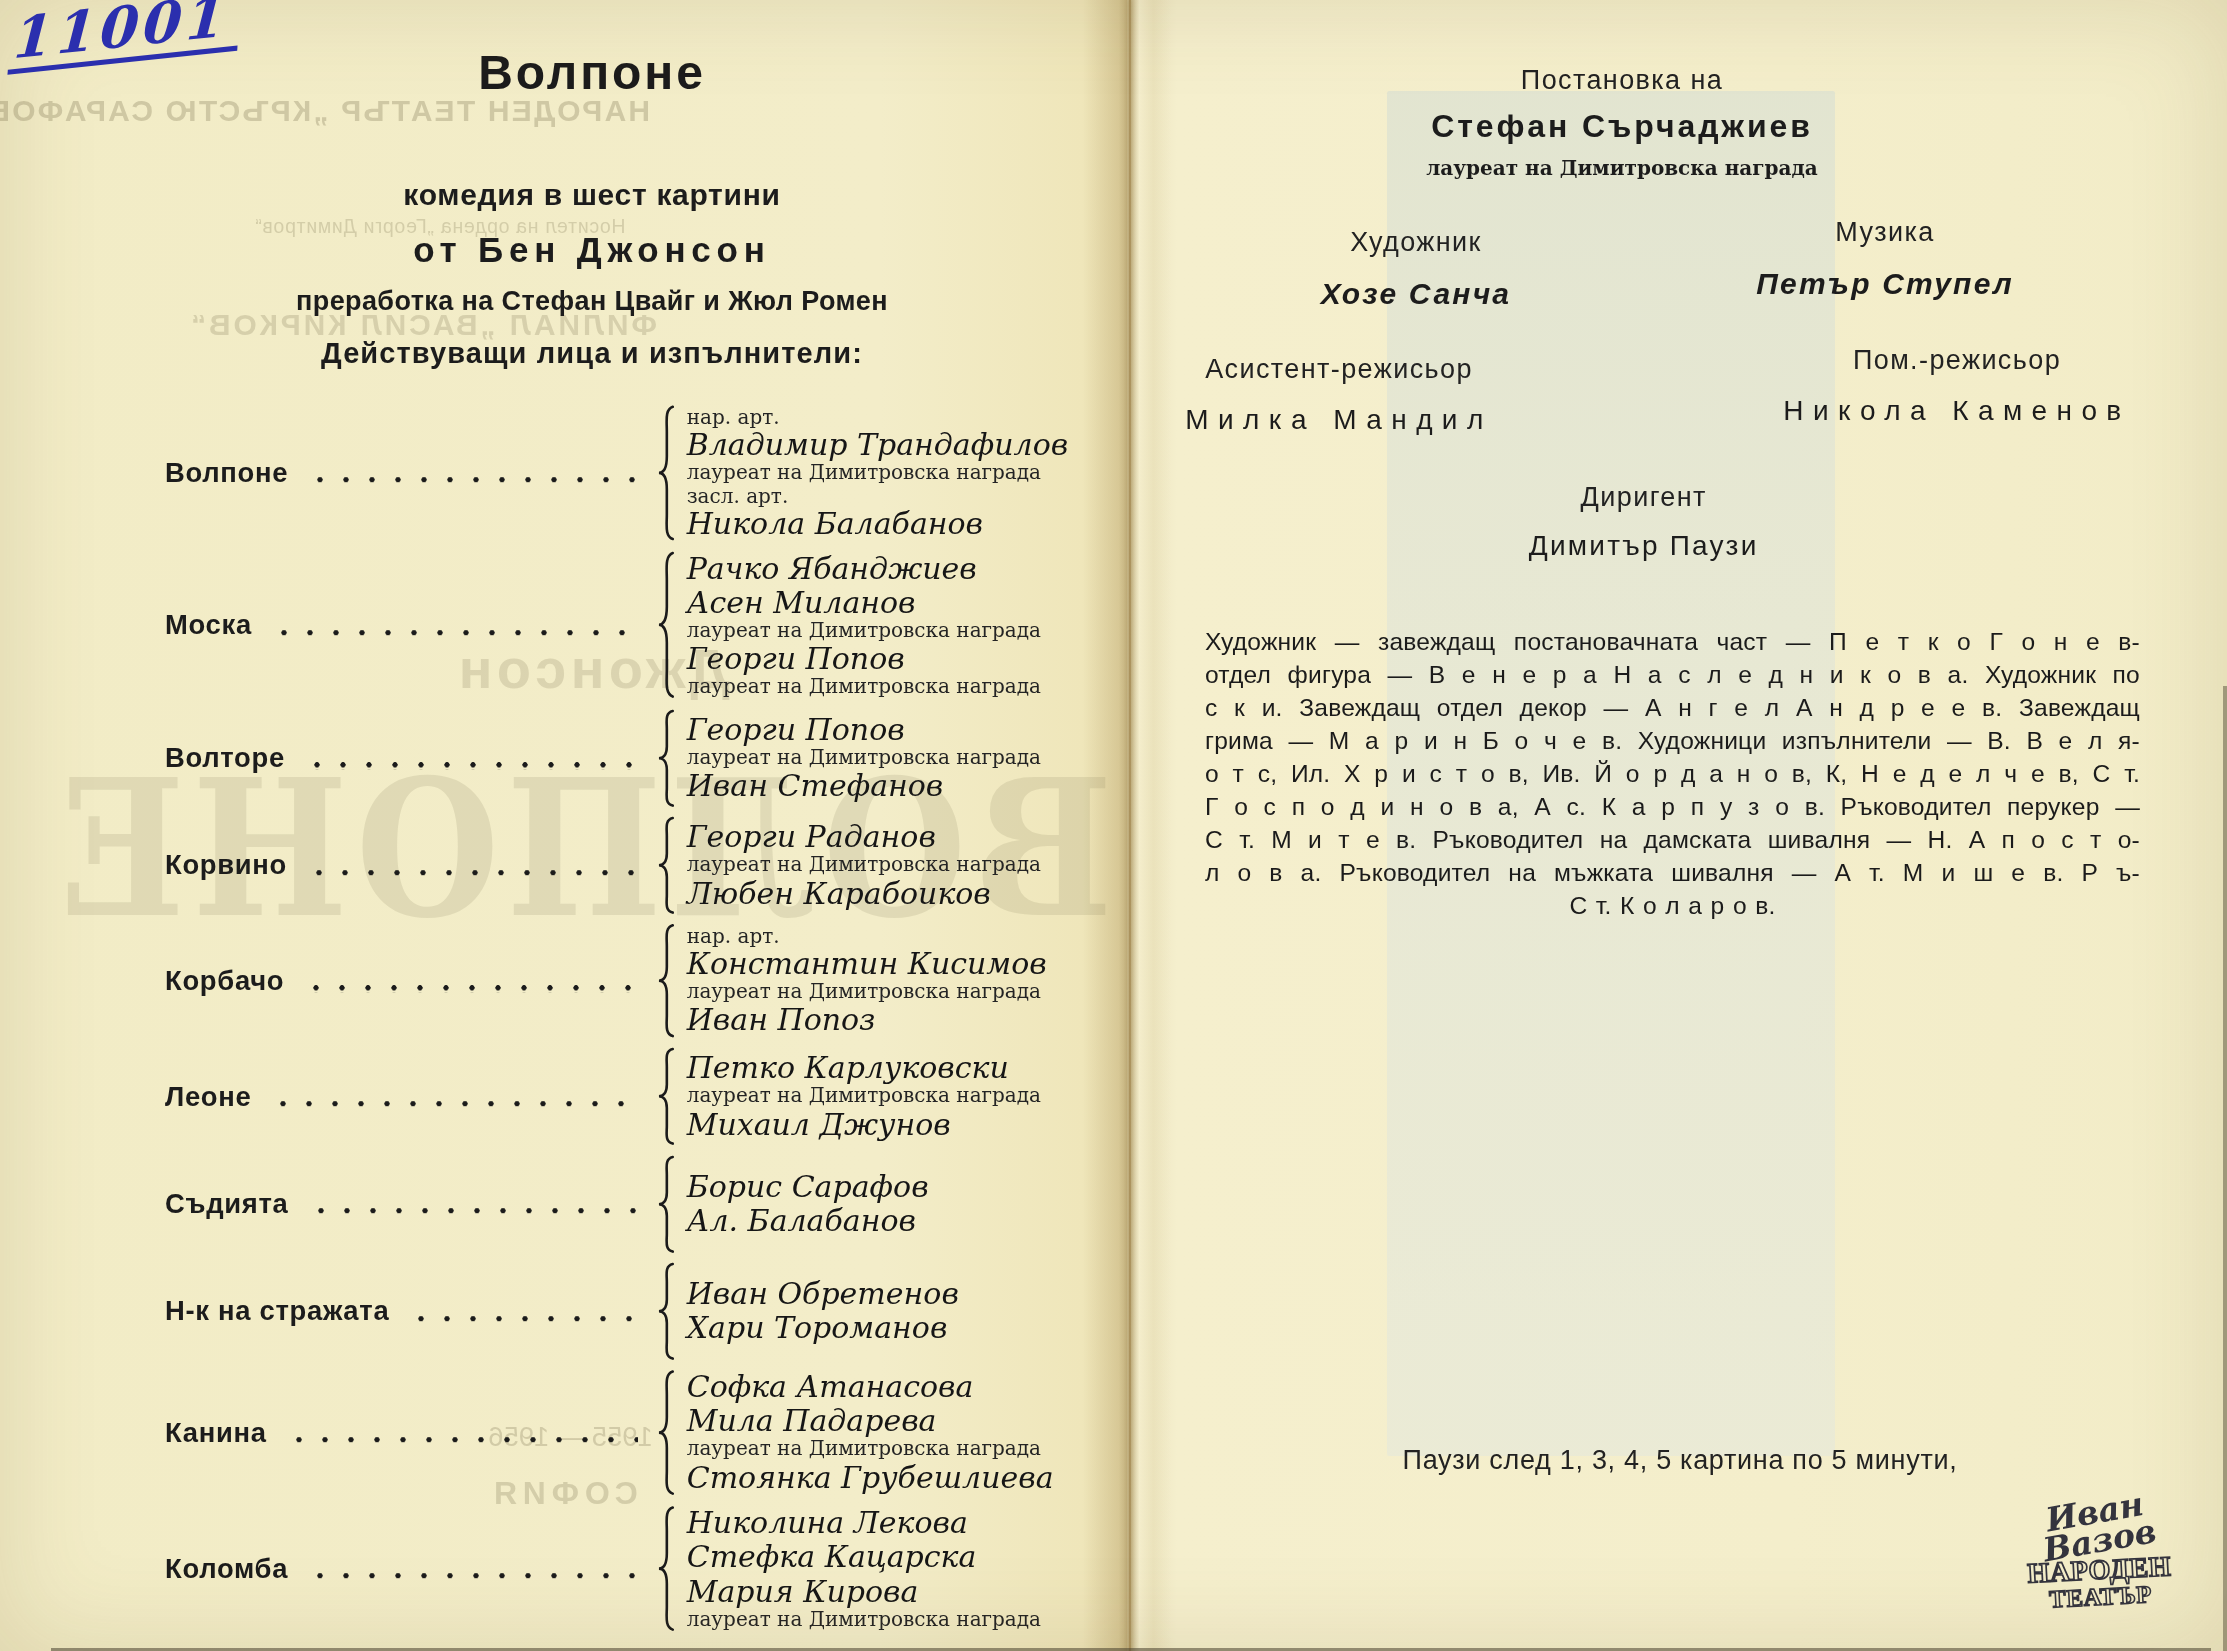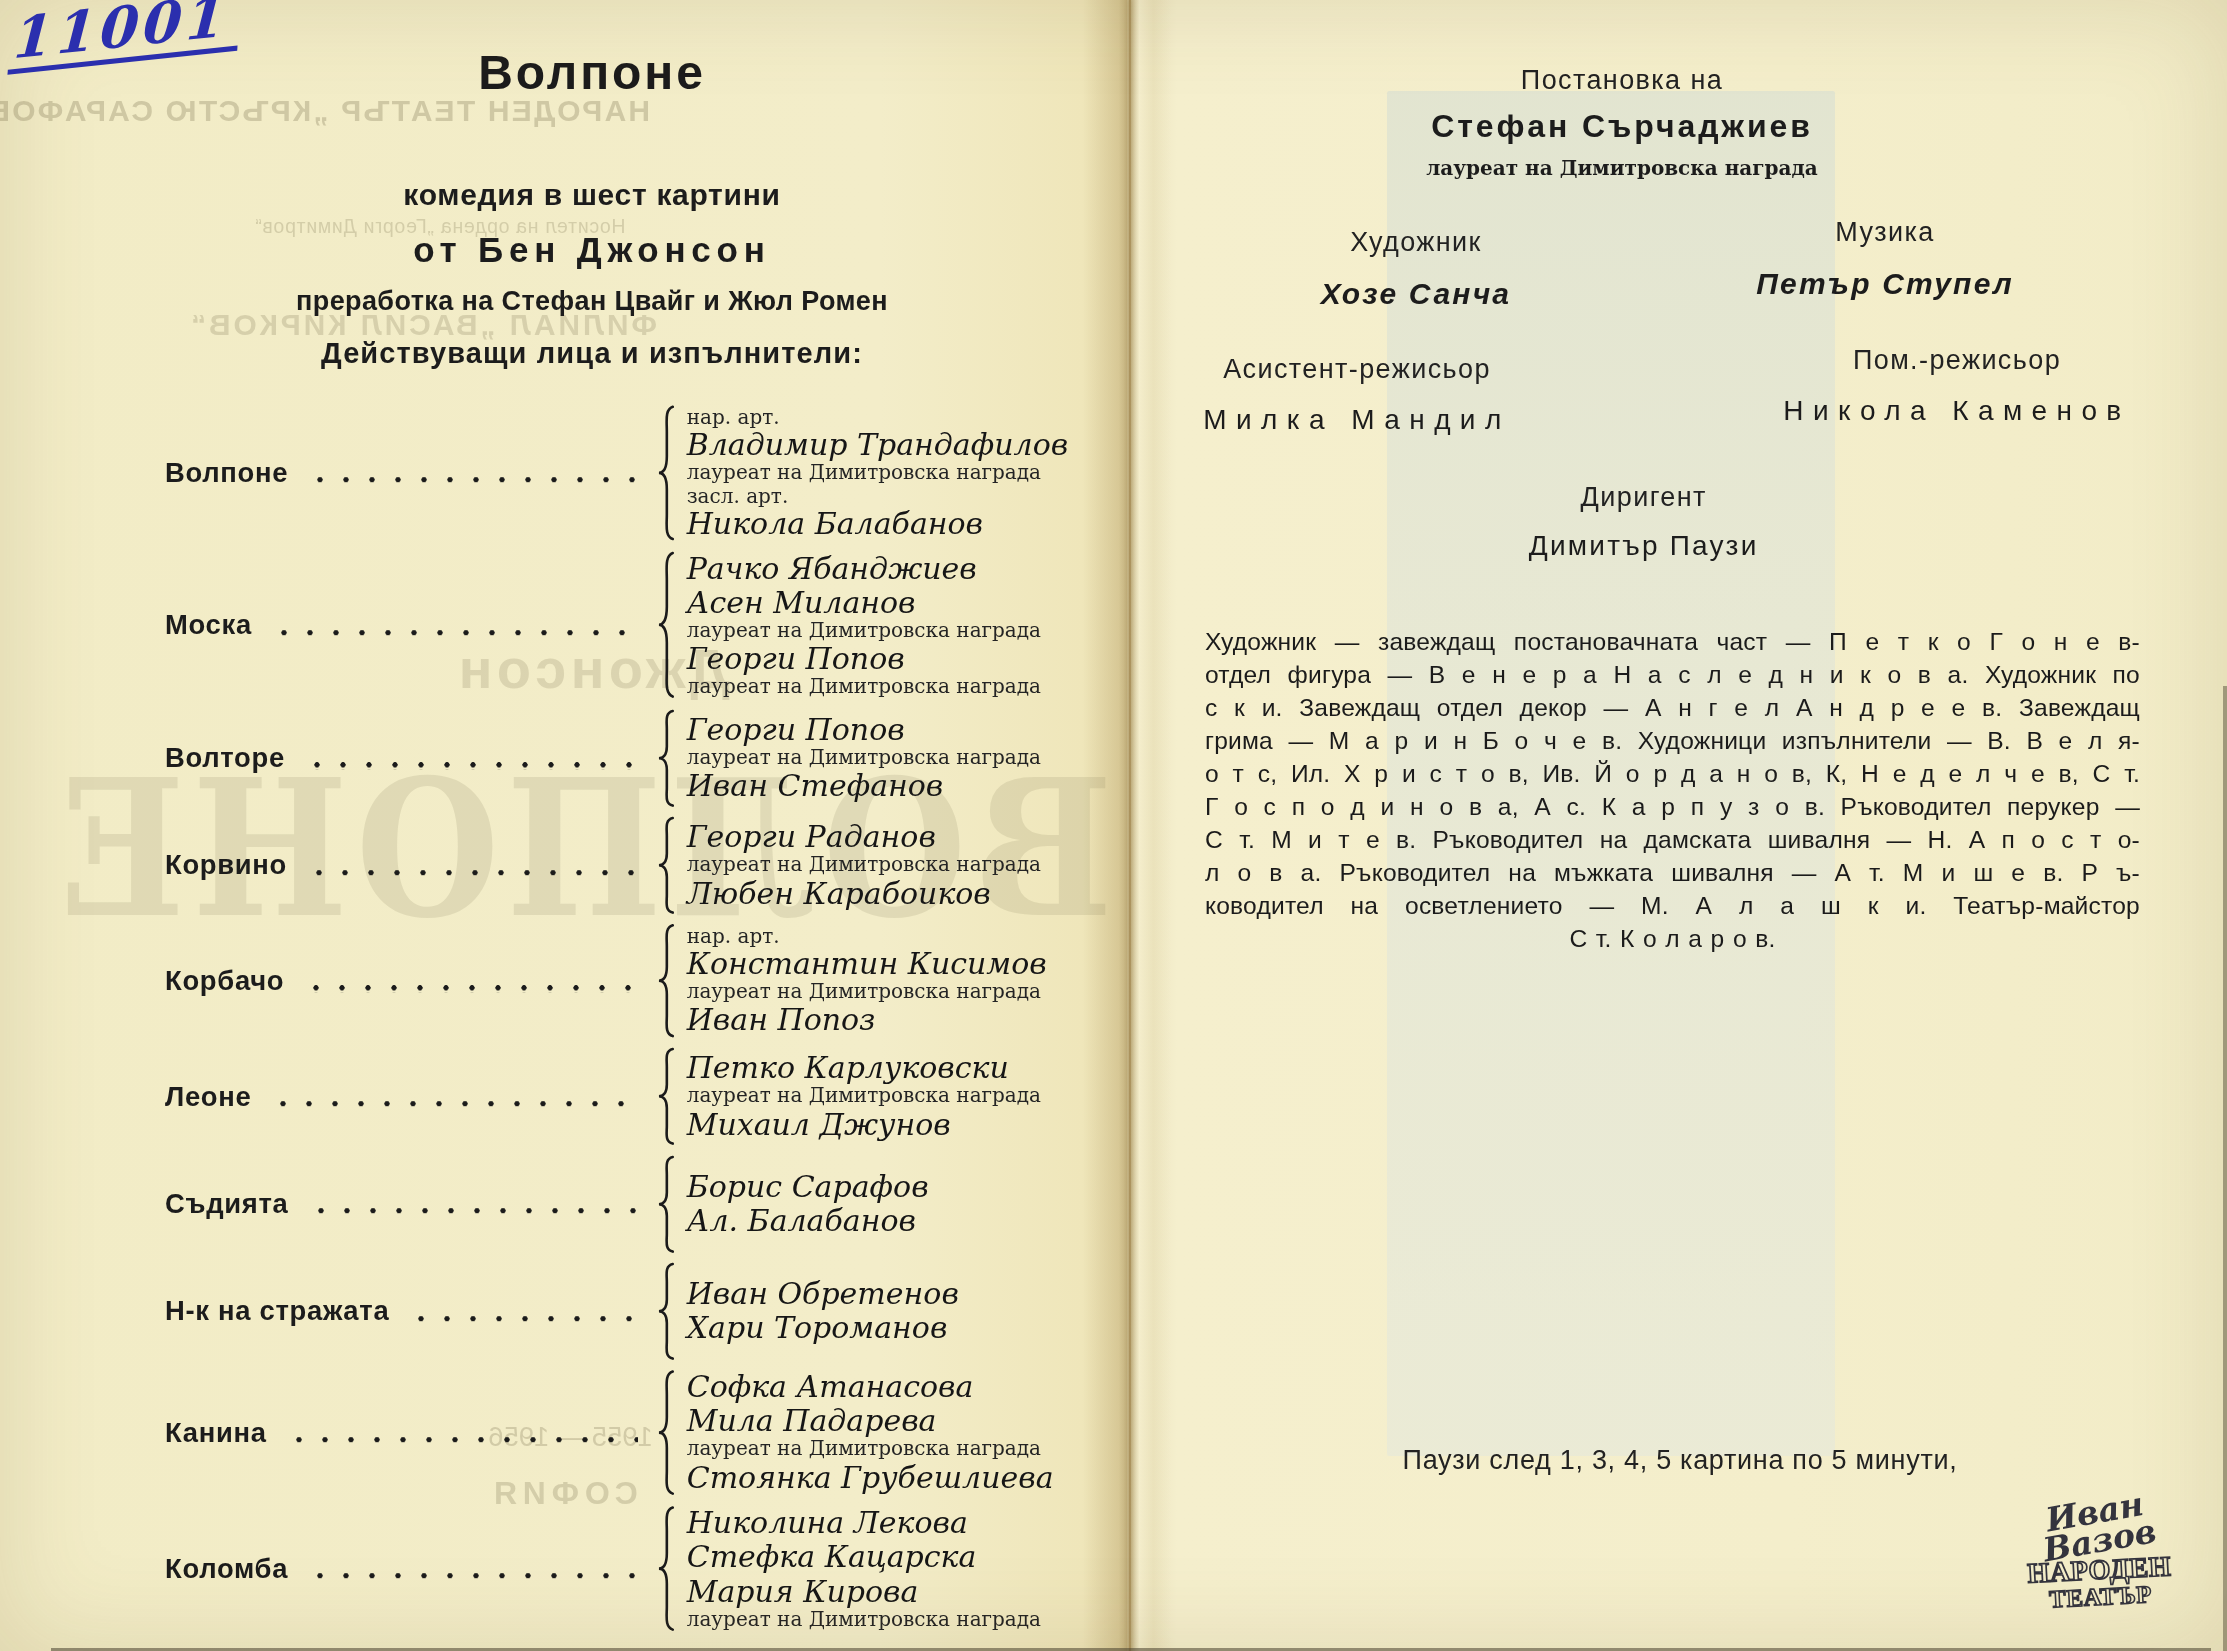--- a/index.html
+++ b/index.html
@@ -75,21 +75,21 @@
   .rp-mid{position:absolute;left:21.7px;width:990px;text-align:center;z-index:2;}
   .rp-wide{position:absolute;left:22px;width:1062px;text-align:center;z-index:2;}
   .rp-label{font-size:27px;font-weight:400;letter-spacing:1.4px;color:#222;}
   .rp-name-bold{font-size:30px;font-weight:700;letter-spacing:2.2px;font-style:italic;}
   .staging{top:65px;}
   .director{top:108px;font-size:32px;font-weight:700;letter-spacing:2.9px;}
   .director-note{top:156px;font-family:"DejaVu Serif",serif;font-weight:700;font-size:20px;}
   .credit{position:absolute;text-align:center;z-index:2;}
   .c-hudozhnik{left:130px;top:227px;width:318px;}
   .c-muzika{left:599px;top:217px;width:318px;}
-  .c-asistent{left:28px;top:354px;width:404px;}
+  .c-asistent{left:10px;top:354px;width:404px;}
   .c-pom{left:628px;top:345px;width:404px;}
   .c-dirigent{top:482px;}
   .credit .cname{margin-top:19px;}
   .ls-wide{font-size:28px;font-weight:400;letter-spacing:9.4px;white-space:nowrap;}
   .dirigent-name{margin-top:17.3px;font-size:28px;font-weight:400;letter-spacing:2.2px;}
 
   #production-paragraph{position:absolute;left:78px;top:625px;width:935px;z-index:2;}
   .prod-line{font-size:24.6px;line-height:33px;letter-spacing:0.2px;word-spacing:1.4px;
     text-align:justify;text-align-last:justify;color:#1b1b1b;}
   .prod-line:last-child{text-align:center;text-align-last:center;}
@@ -370,21 +370,20 @@
 
     <div id="production-paragraph">
         <div class="prod-line">Художник — завеждащ постановачната част — П е т к о  Г о н е в-</div>
         <div class="prod-line">отдел фигура — В е н е р а  Н а с л е д н и к о в а.  Художник по</div>
         <div class="prod-line">с к и.  Завеждащ отдел декор — А н г е л  А н д р е е в.  Завеждащ</div>
         <div class="prod-line">грима — М а р и н  Б о ч е в.  Художници изпълнители — В.  В е л я-</div>
         <div class="prod-line">о т с,  Ил.  Х р и с т о в,  Ив.  Й о р д а н о в,  К,  Н е д е л ч е в,  С т.</div>
         <div class="prod-line">Г о с п о д и н о в а,  А с.  К а р п у з о в.  Ръководител перукер —</div>
         <div class="prod-line">С т.  М и т е в.  Ръководител на дамската шивалня — Н.  А п о с т о-</div>
         <div class="prod-line">л о в а.  Ръководител на мъжката шивалня — А т.  М и ш е в.  Р ъ-</div>
-        <div class="prod-line">ководител на осветлението — М.  А л а ш к и.  Театър-майстор</div>
         <div class="prod-line">С т.  К о л а р о в.</div>
       </div>
 
     <div class="rp-wide rp-label intermission">Паузи след 1, 3, 4, 5 картина по 5 минути,</div>
 
     <div class="stamp">
       <div class="stamp-script">Иван Вазов</div>
       <div class="stamp-big">НАРОДЕН</div>
       <div class="stamp-small">ТЕАТЪР</div>
     </div>

